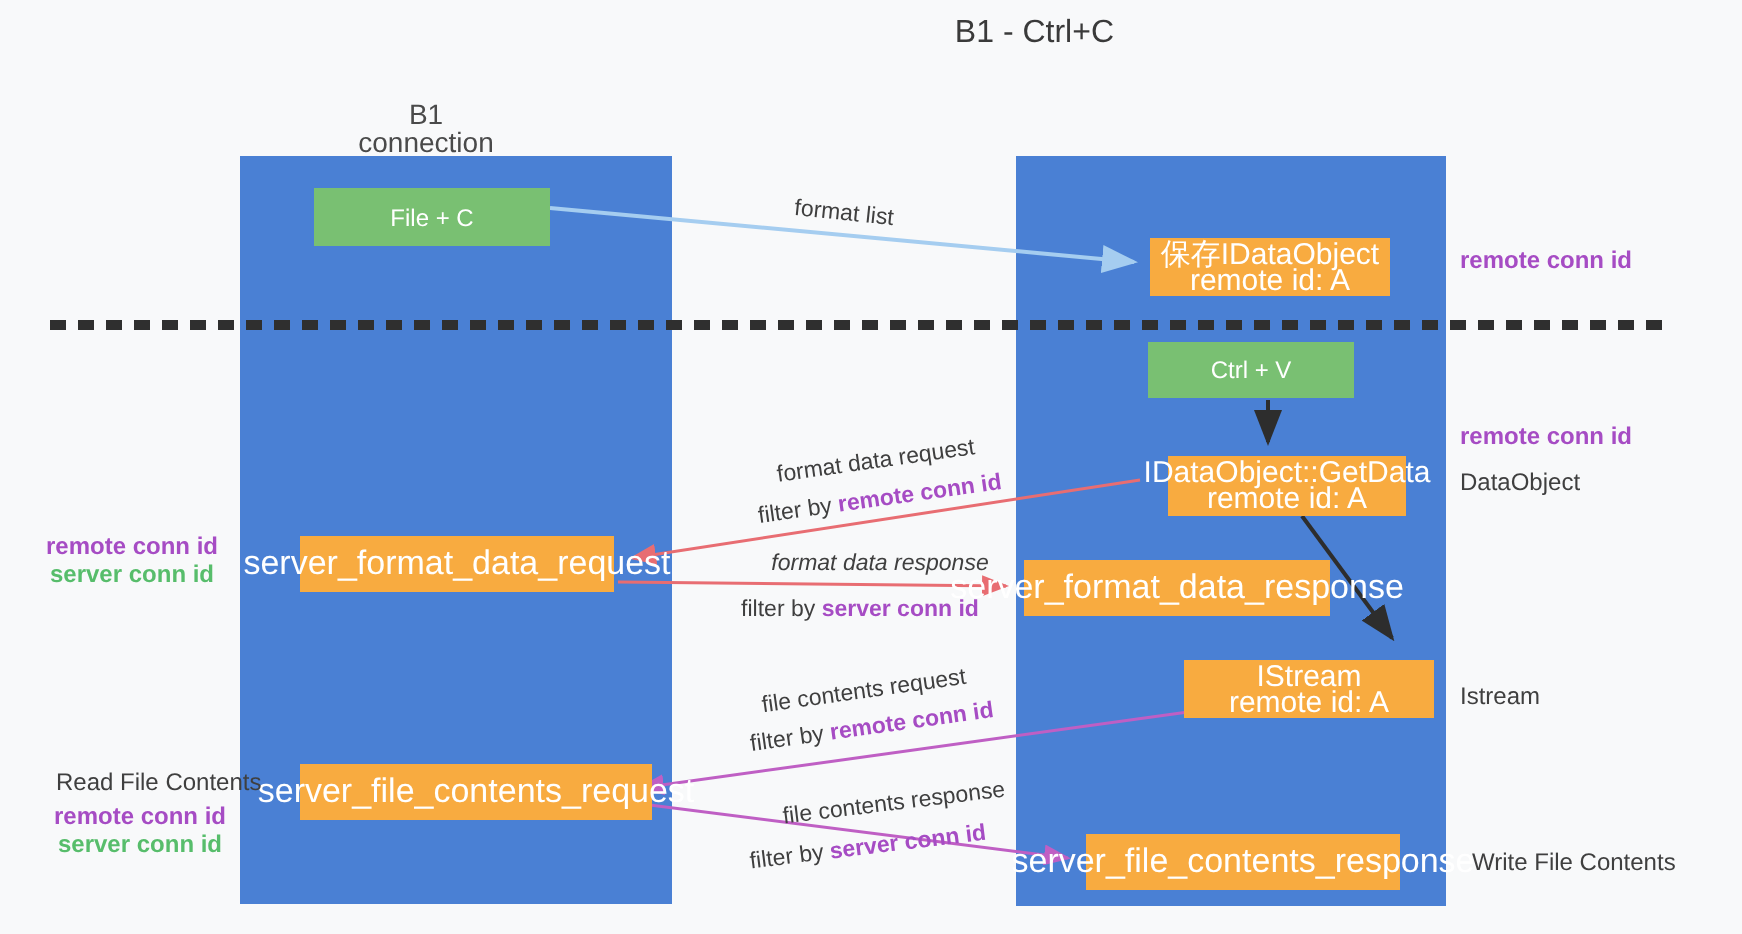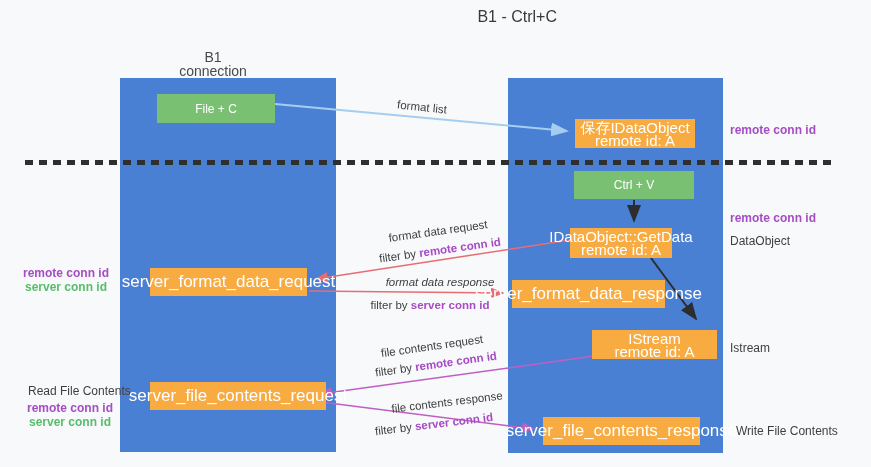--- a/index.html
+++ b/index.html
@@ -83,25 +83,25 @@
 
   <div class="box green keybox" style="left:157px; top:94px; width:118px; height:29px;">
     <span class="single">File + C</span>
   </div>
 
   <div class="box orange" style="left:575px; top:119px; width:120px; height:29px;">
     <span class="l1">保存IDataObject</span>
     <span class="l2">remote id: A</span>
   </div>
 
-  <div class="box green keybox" style="left:574px; top:171px; width:120px; height:28px;">
+  <div class="box green keybox" style="left:574px; top:171px; width:103px; height:28px;">
     <span class="single">Ctrl + V</span>
   </div>
 
-  <div class="box orange" style="left:570px; top:228px; width:102px; height:30px;">
+  <div class="box orange" style="left:584px; top:228px; width:119px; height:30px;">
     <span class="l1">IDataObject::GetData</span>
     <span class="l2">remote id: A</span>
   </div>
 
   <div class="box orange" style="left:150px; top:268px; width:157px; height:28px;">
     <span class="single">server_format_data_request</span>
   </div>
 
   <div class="box orange" style="left:512px; top:280px; width:153px; height:28px;">
     <span class="single">server_format_data_response</span>

